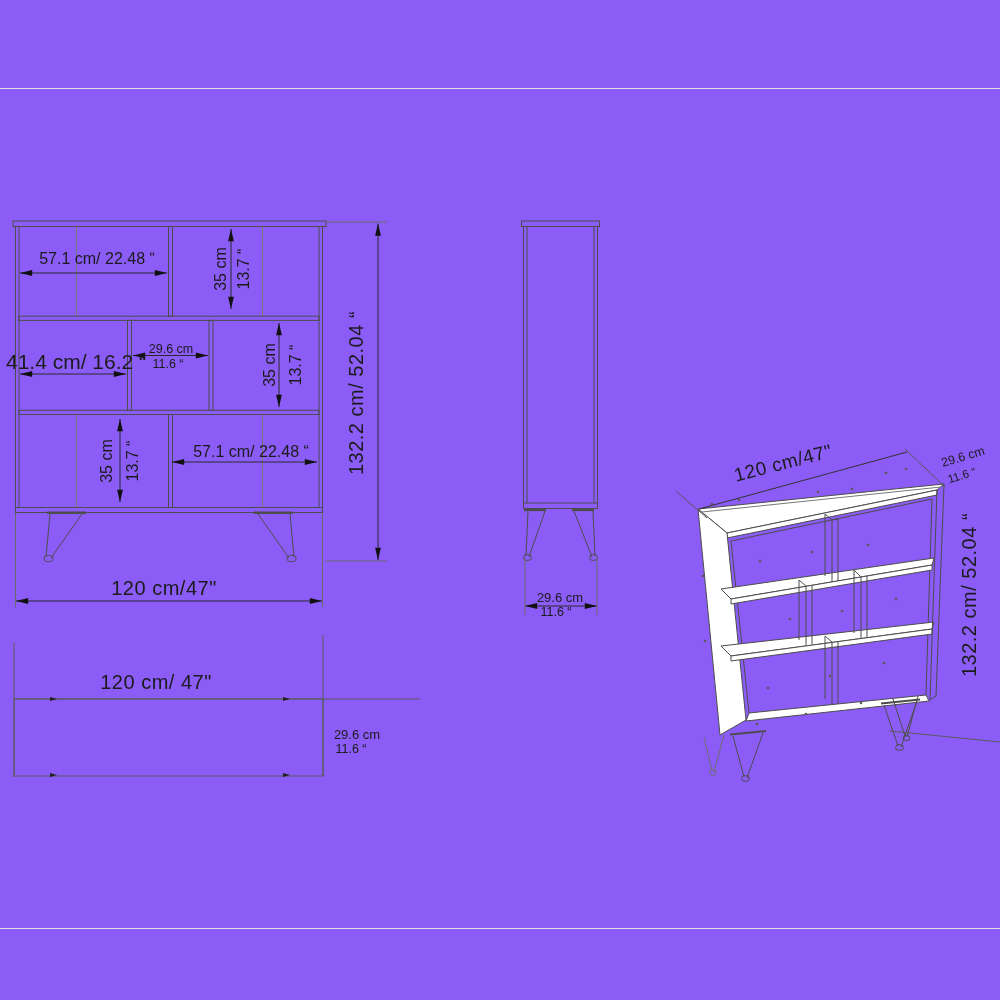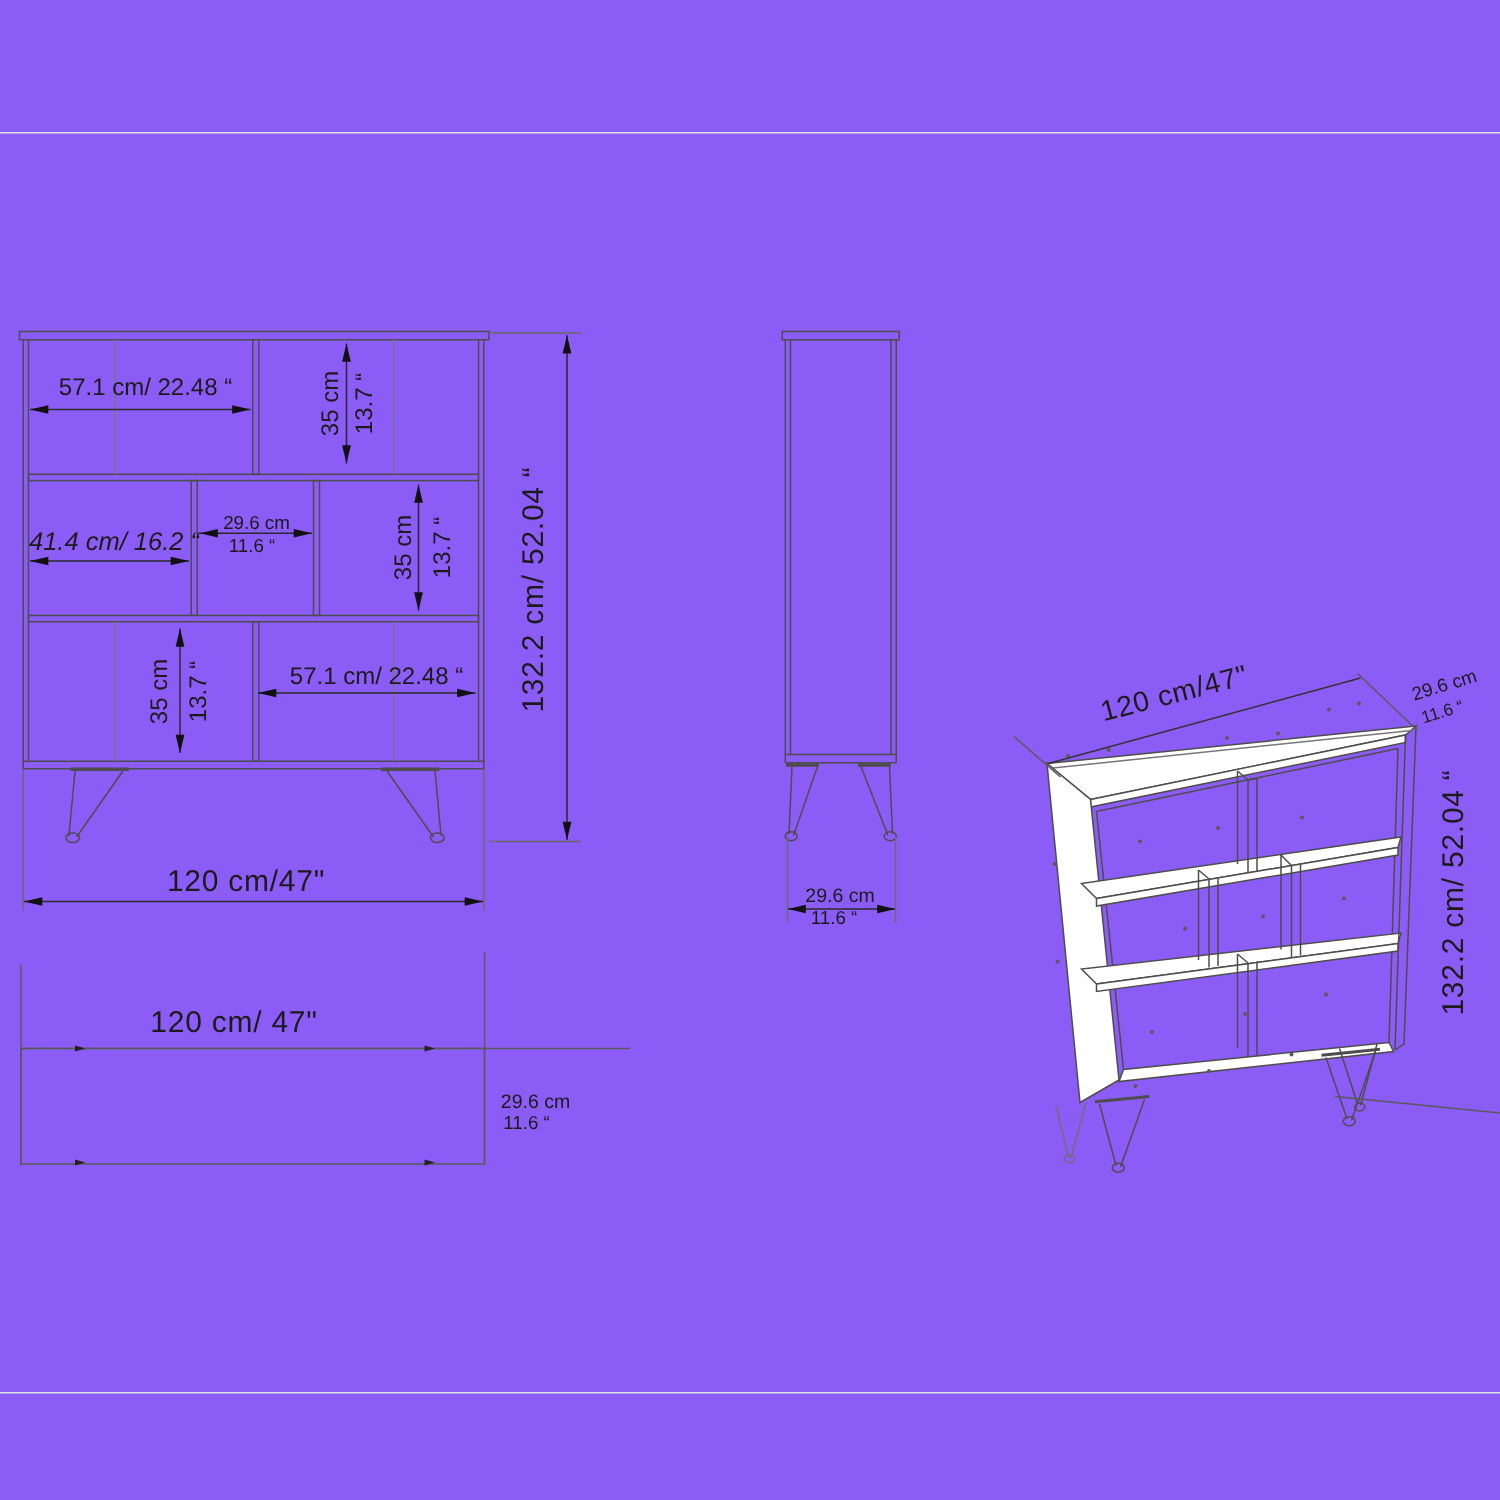--- a/index.html
+++ b/index.html
@@ -10,21 +10,21 @@
   .rule{position:absolute;left:0;width:1000px;height:1px;background:#e0e0e0;}
   svg{position:absolute;left:0;top:0;}
   .lbl{
     position:absolute;color:#1b1b1b;white-space:nowrap;line-height:1;
     transform:translate(-50%,-50%);
     font-family:"Liberation Sans", sans-serif;
   }
   .f20{font-size:20px;letter-spacing:0.5px;}
   .f19{font-size:19px;letter-spacing:0.5px;}
   .f16{font-size:16px;}
-  .f15{font-size:17px;font-style:italic;}
+  .f15{font-size:21px;}
   .f13{font-size:13px;}
   .f12{font-size:12.5px;}
   .f11{font-size:11.5px;}
   .rot90{transform:translate(-50%,-50%) rotate(-90deg);}
 </style>
 </head>
 <body>
 
 <div id="canvas">
 

